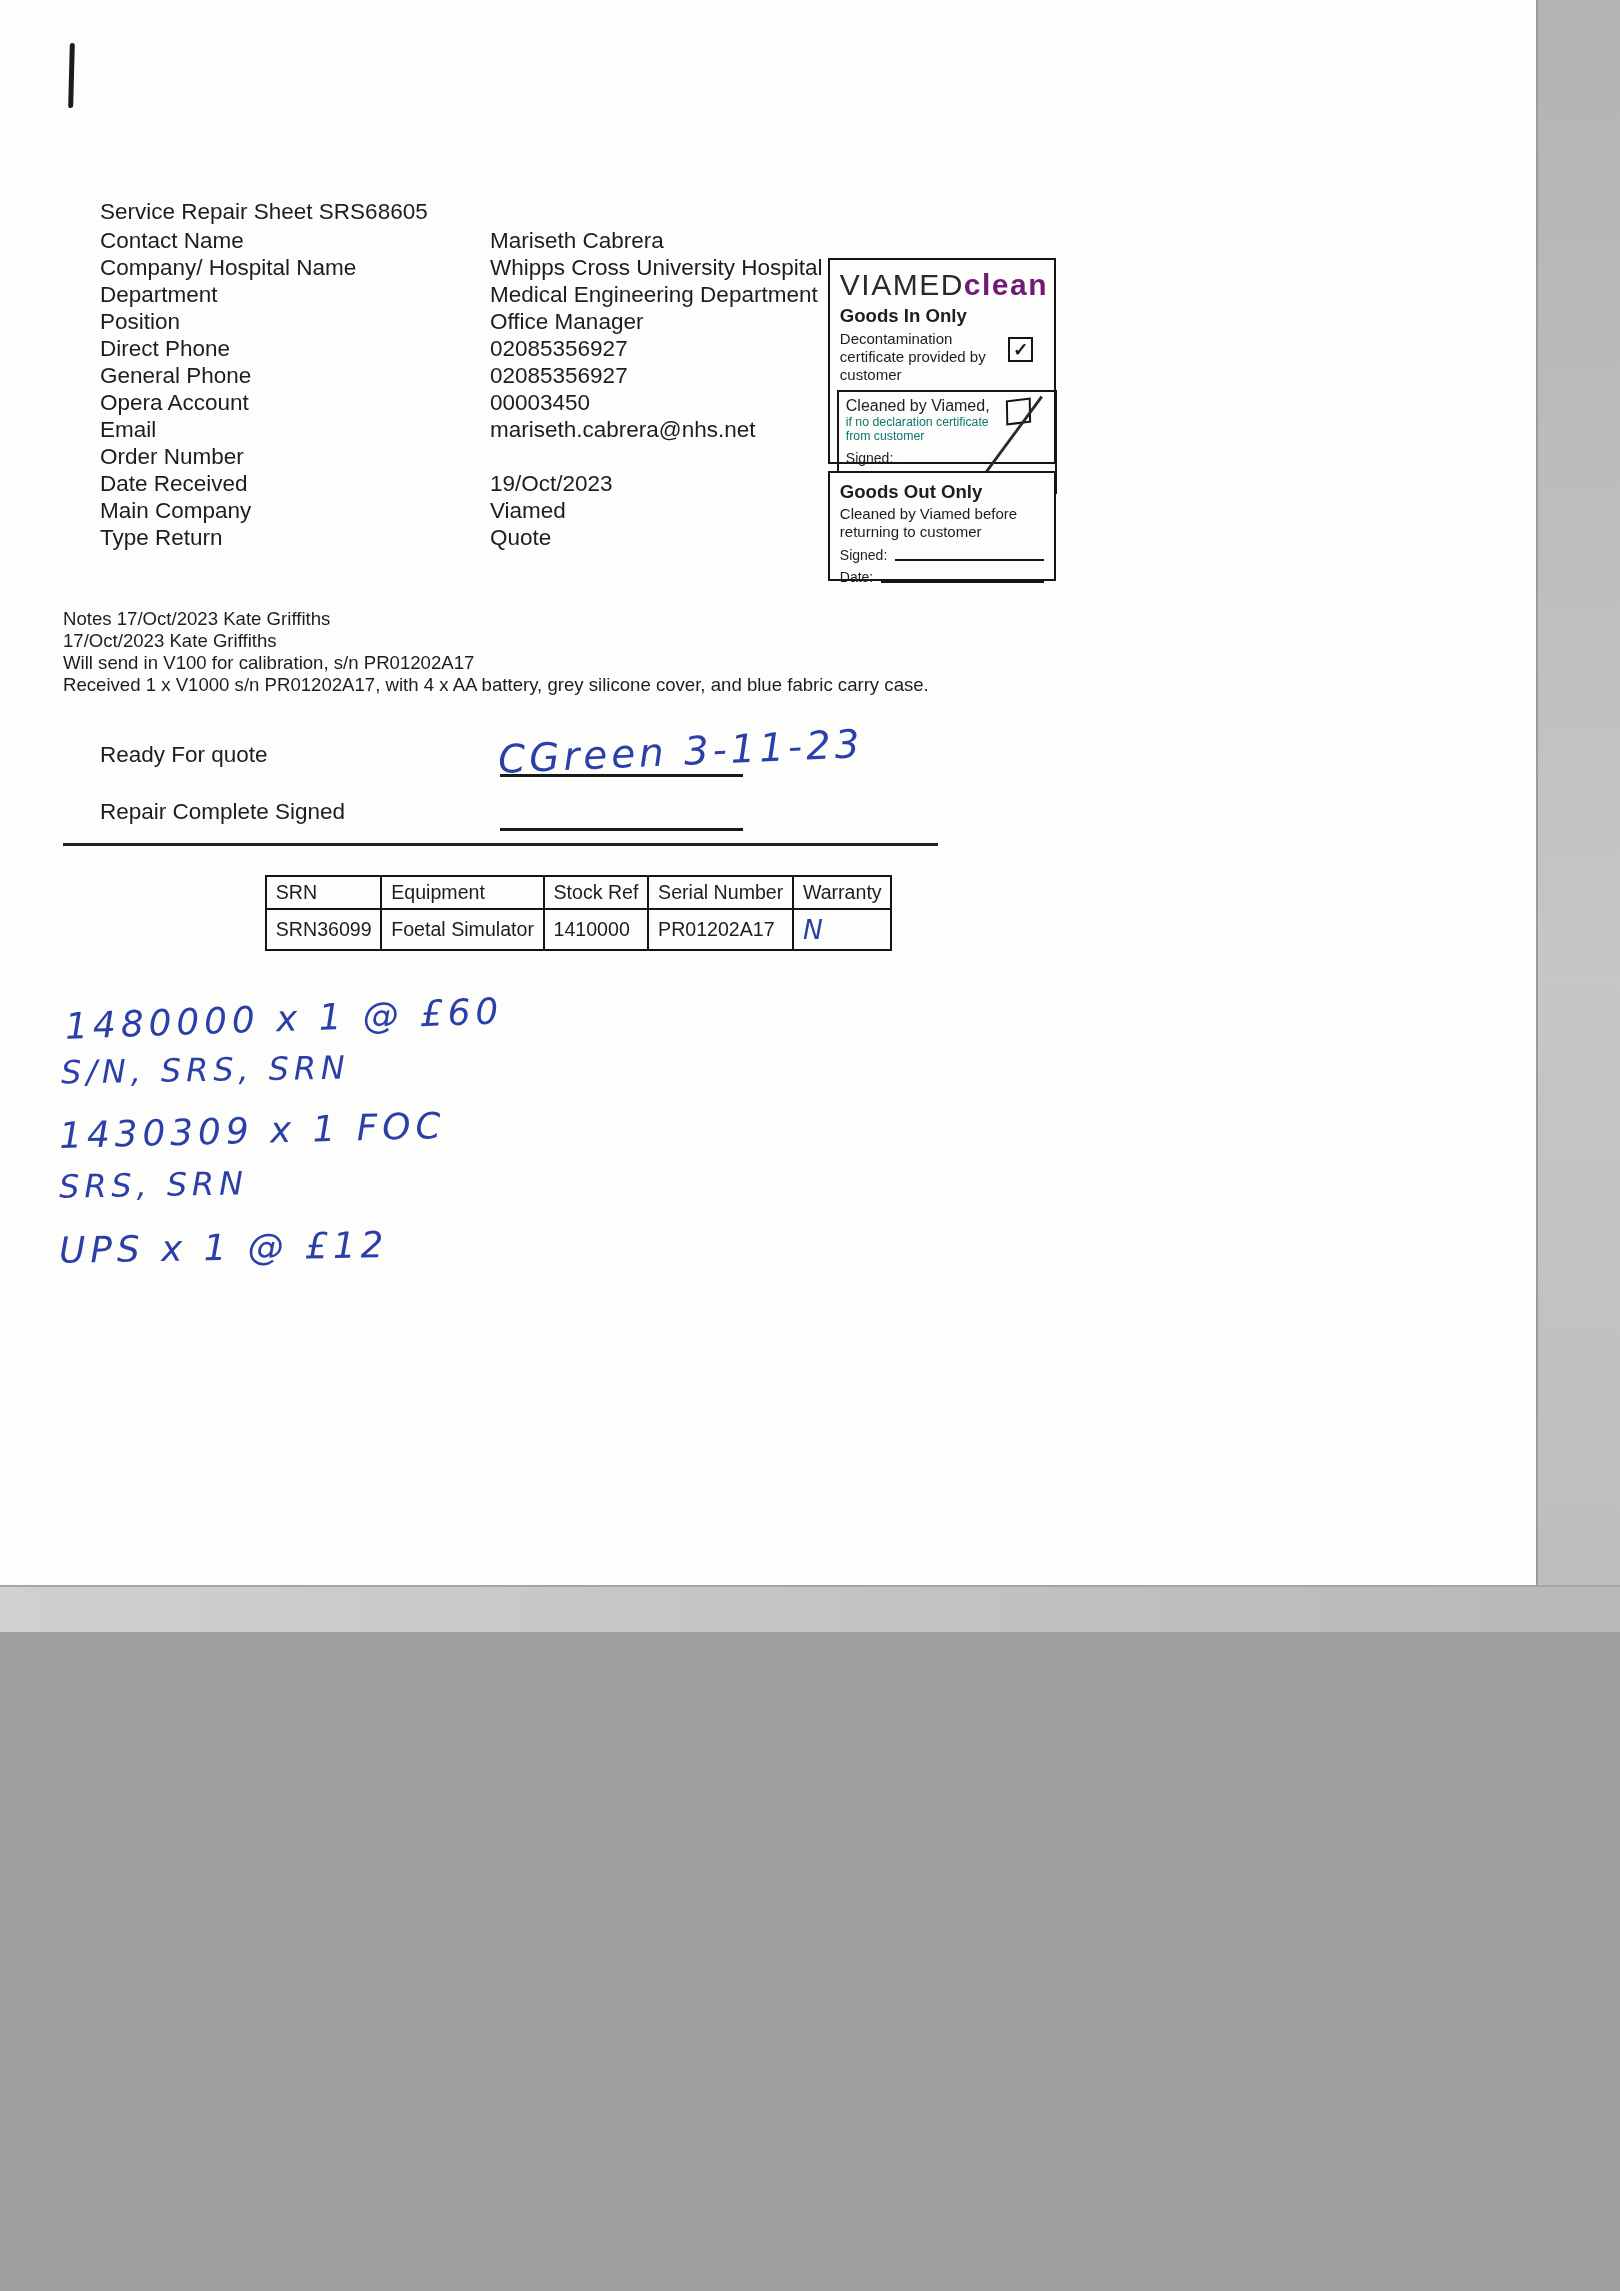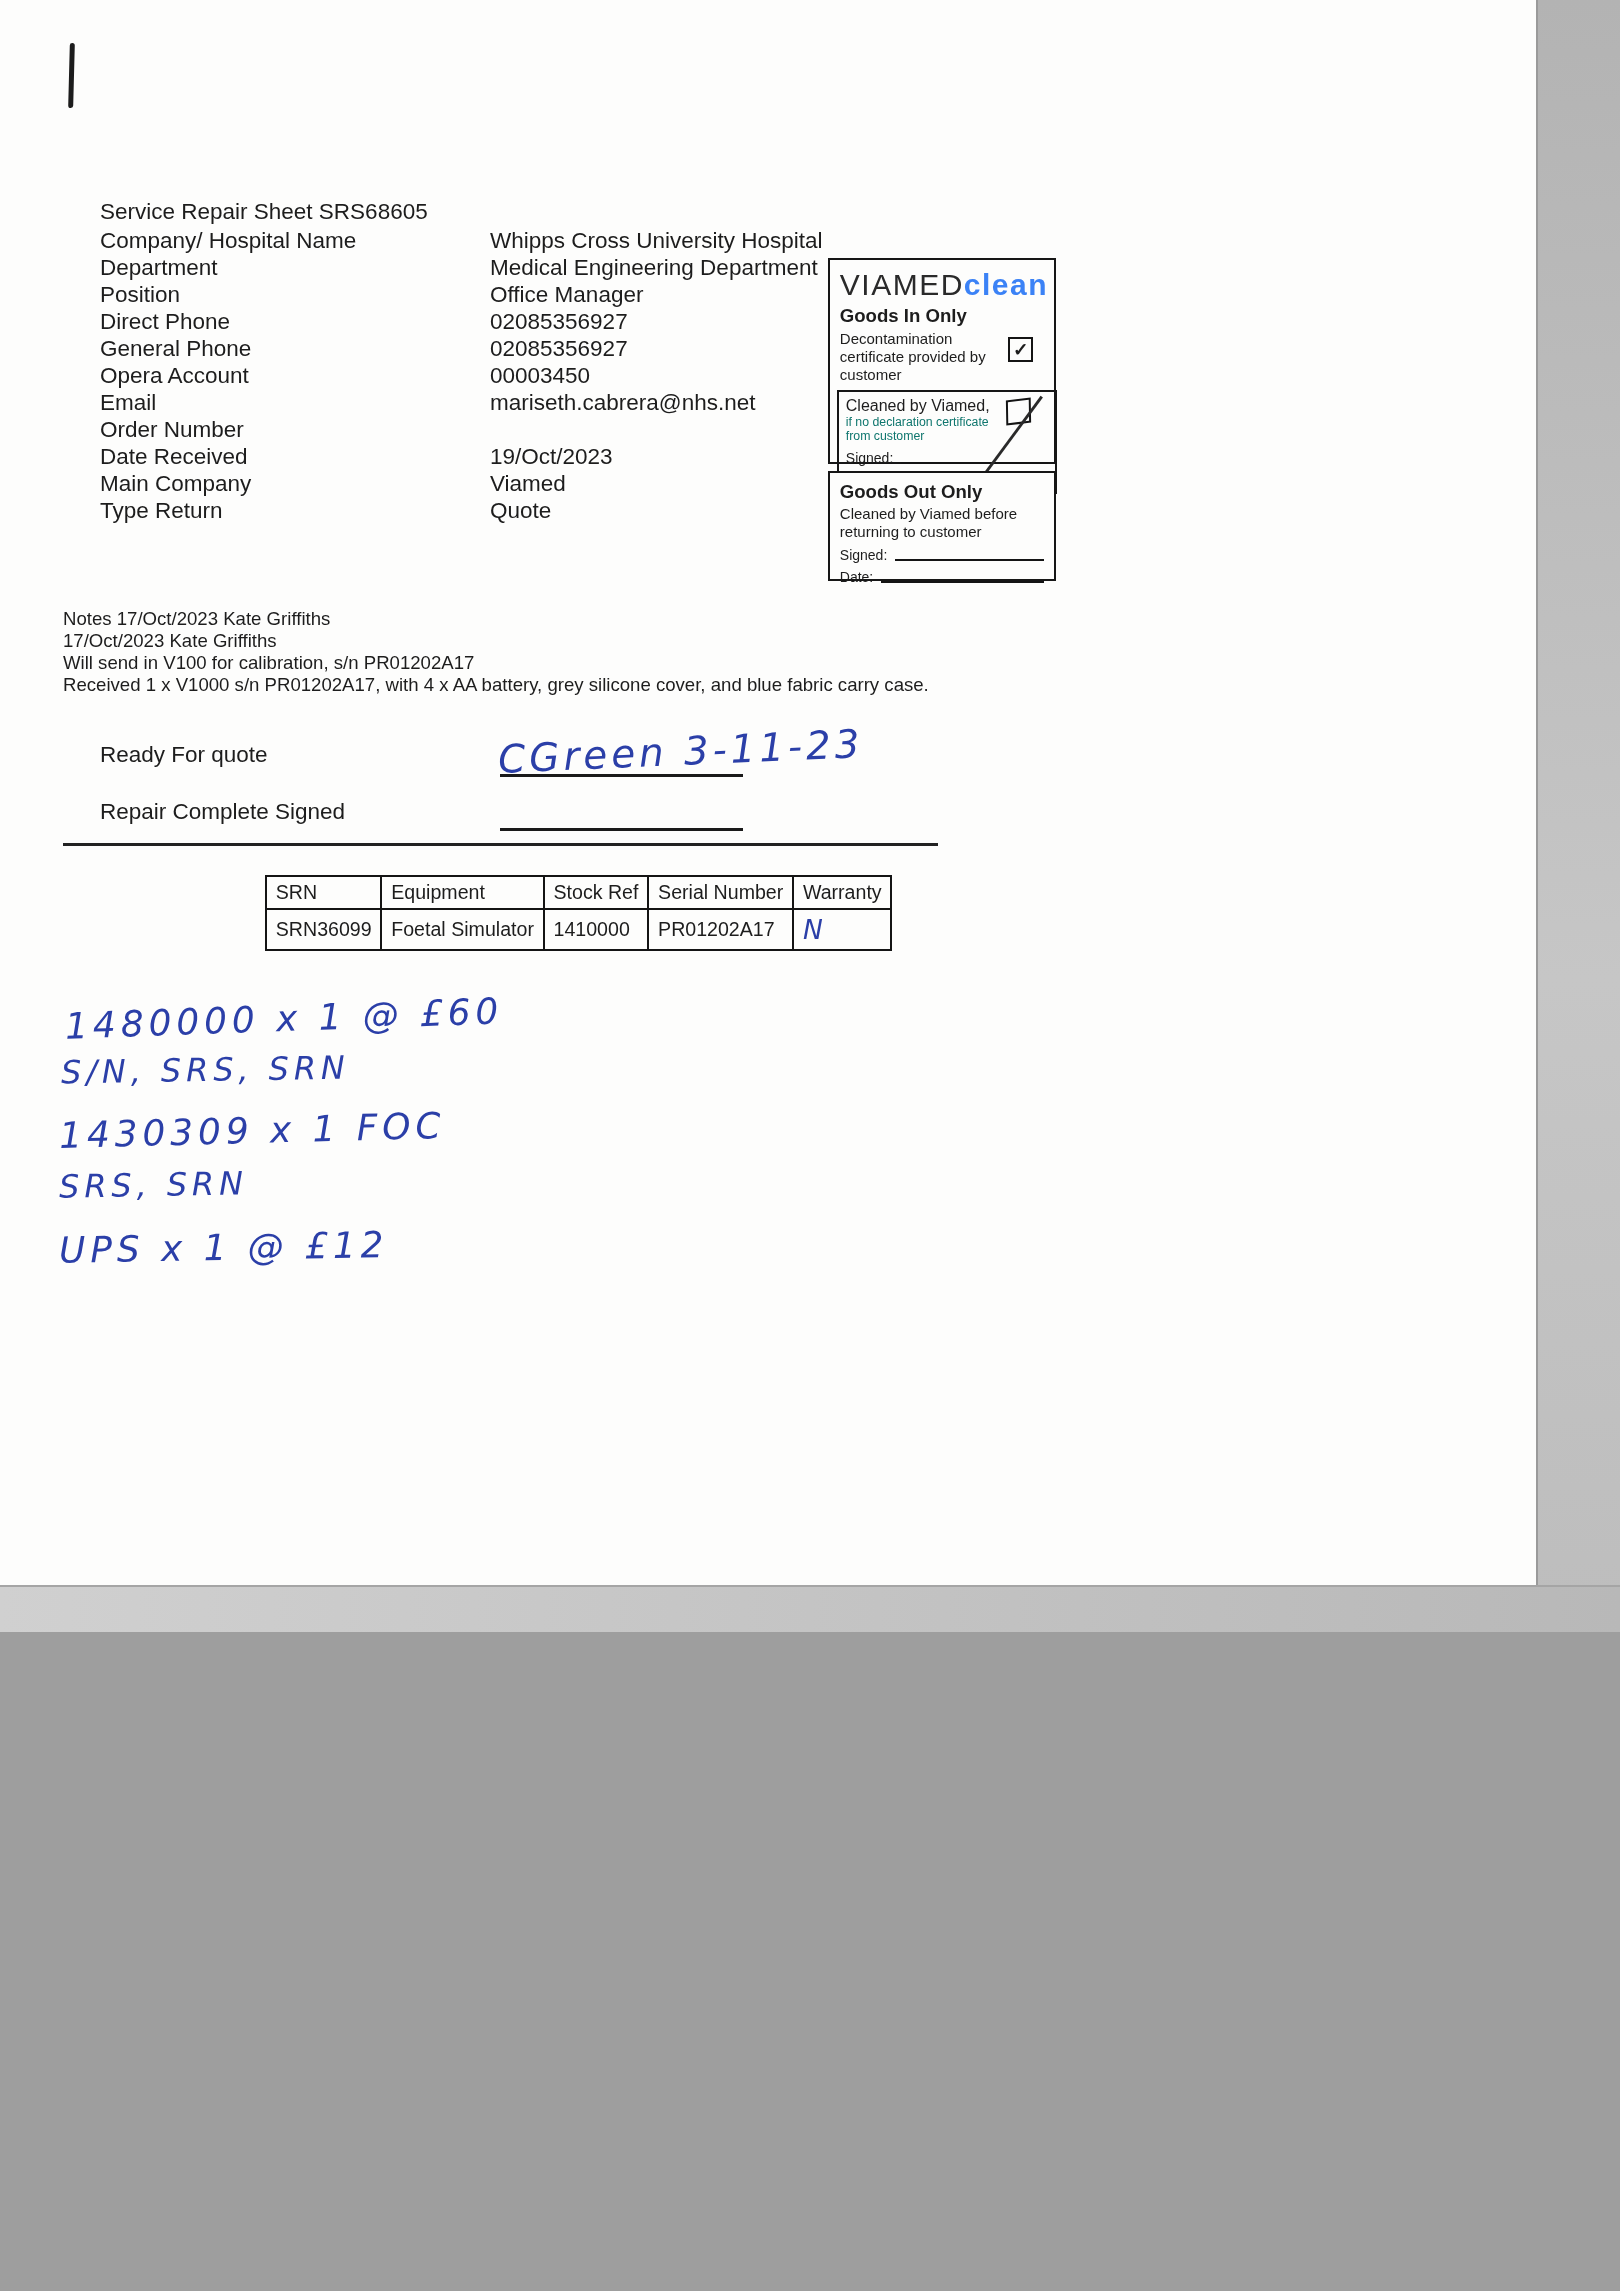--- a/index.html
+++ b/index.html
@@ -24,21 +24,21 @@
   .fields { position:absolute; left:100px; top:227px; width:774px; font-size:22.5px; }
   .field-row { display:flex; height:27px; line-height:27px; white-space:nowrap; }
   .field-label { width:390px; flex:0 0 390px; }
   .field-value { flex:1; }
 
   
   .clean-box { position:absolute; left:828px; top:258px; width:228px; height:206px;
     border:2.9px solid #161616; background:#fdfdfc; box-sizing:border-box; padding:7.8px 9.8px; }
   .brand { font-size:30px; letter-spacing:1.5px; white-space:nowrap; }
   .brand-light { font-weight:normal; color:#2a2a2a; }
-  .brand-bold { font-weight:bold; color:#3b82f6; }
+  .brand-bold { font-weight:bold; color:#701a75; }
   .goods-title { font-size:18.6px; font-weight:bold; margin-top:2.9px; }
   .decon-row { display:flex; margin-top:2.9px; }
   .decon-text { width:155px; font-size:15px; line-height:18px; }
   .checkbox { width:20.6px; height:20.6px; border:2.5px solid #141414;
     display:flex; align-items:center; justify-content:center;
     font-size:18.6px; font-weight:bold; flex:0 0 auto; margin-left:13.7px; margin-top:7.8px; }
   .checkbox.tilted { transform:rotate(-7deg) skewX(-6deg); margin-top:2px; }
 
   .sub-box { position:relative; margin-top:6.9px; margin-left:-2.9px; width:202px;
     border:2.5px solid #161616; padding:4.9px 6.9px; box-sizing:content-box; }
@@ -84,20 +84,24 @@
 </head>
 <body>
 
 <div class="page">
 
   <div class="pen-mark"></div>
 
   <div class="title">Service Repair Sheet SRS68605</div>
 
   <div class="fields">
+    <div class="field-row">
+      <span class="field-label">Contact Name</span>
+      <span class="field-value">Mariseth Cabrera</span>
+    </div>
     <div class="field-row">
       <span class="field-label">Company/ Hospital Name</span>
       <span class="field-value">Whipps Cross University Hospital</span>
     </div>
     <div class="field-row">
       <span class="field-label">Department</span>
       <span class="field-value">Medical Engineering Department</span>
     </div>
     <div class="field-row">
       <span class="field-label">Position</span>

